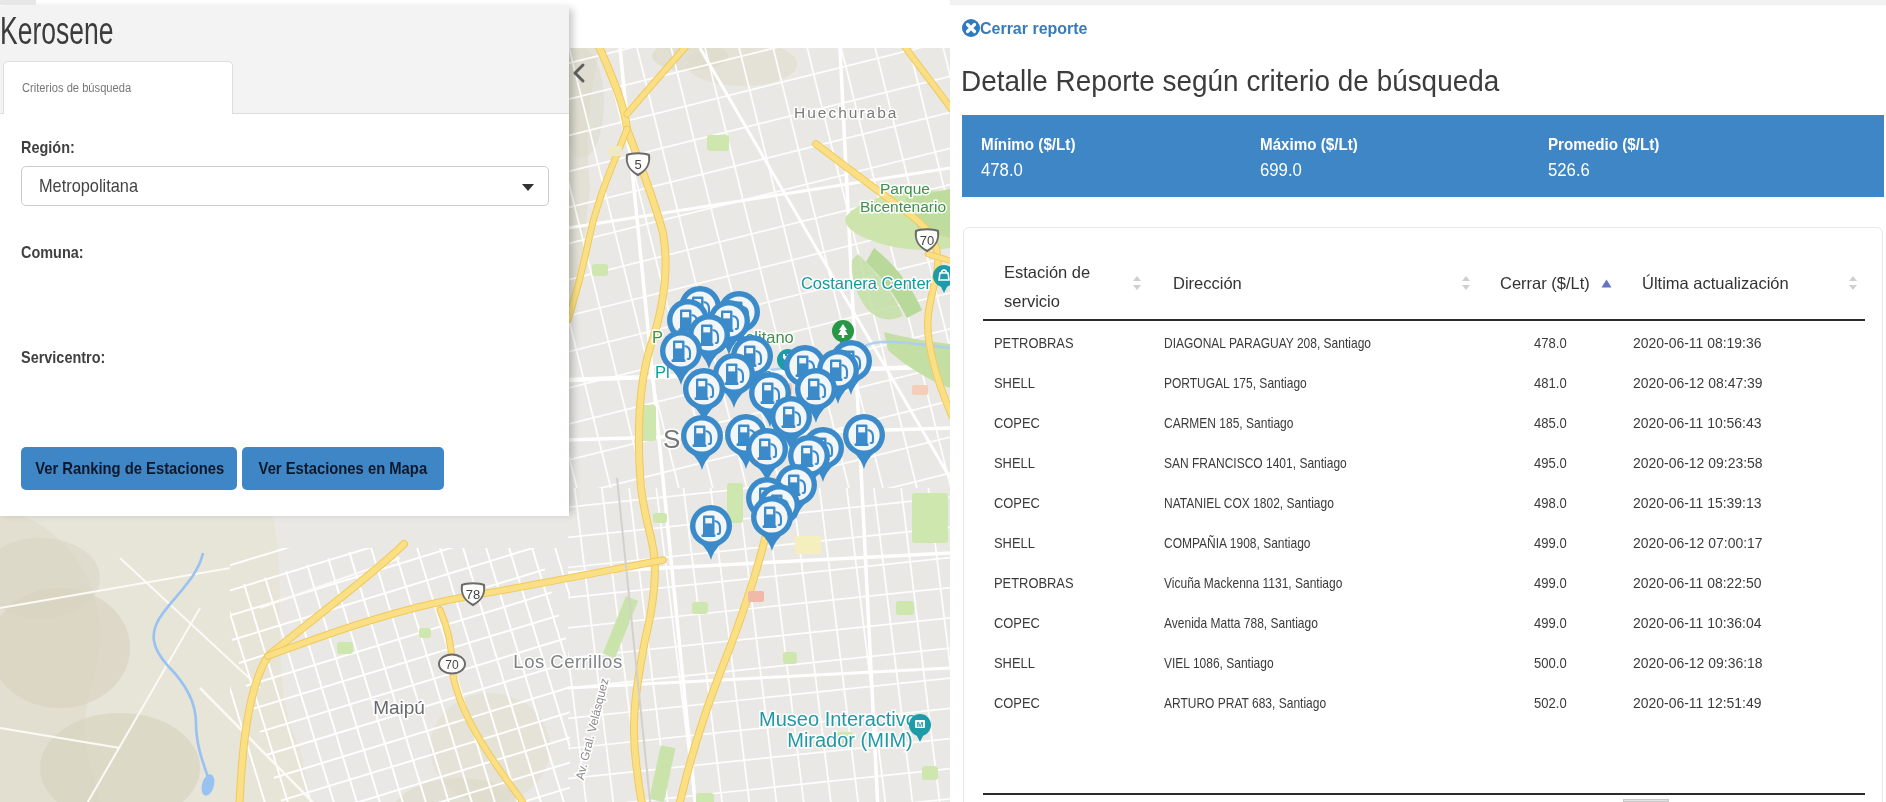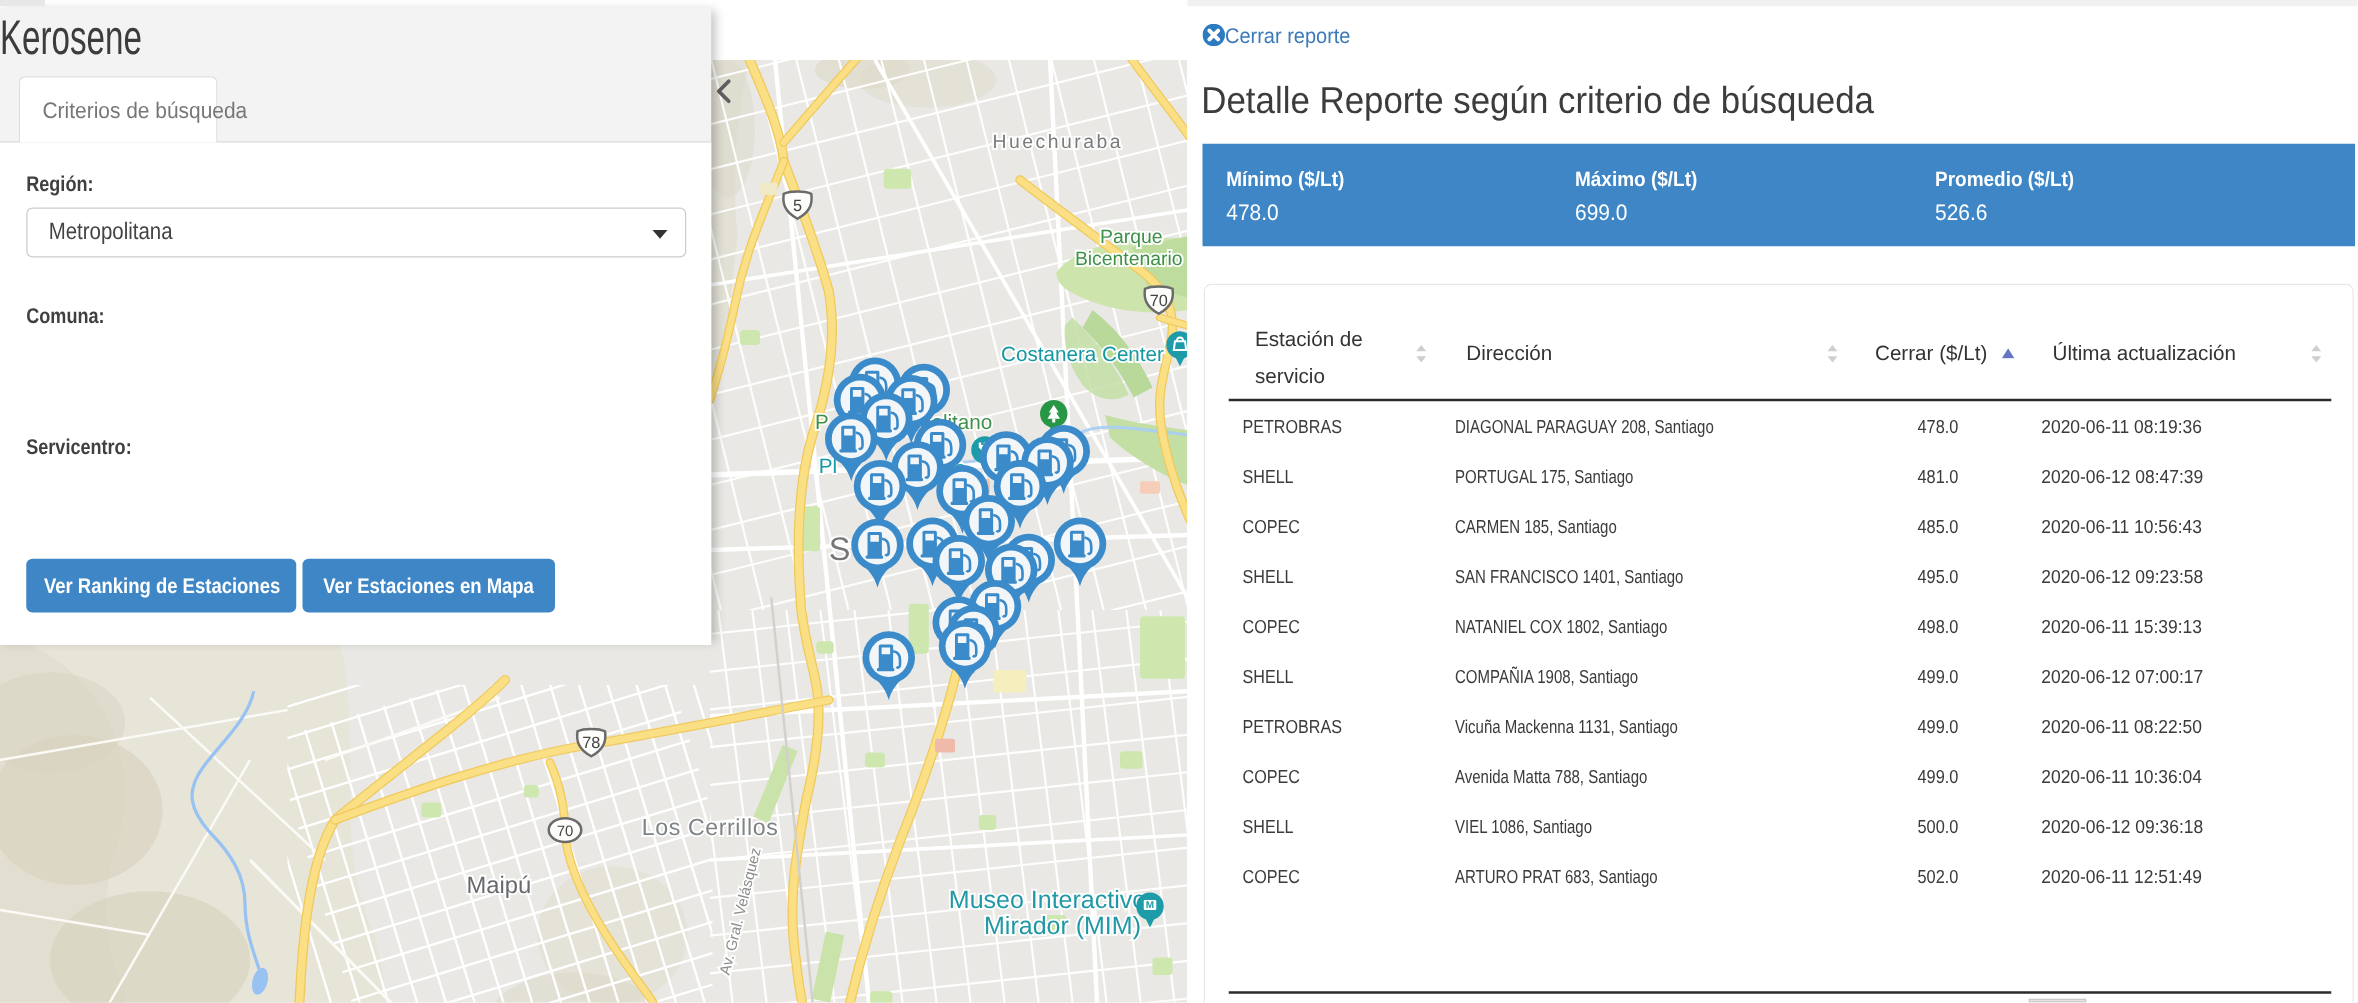--- a/index.html
+++ b/index.html
@@ -3,39 +3,39 @@
 <style>
 * { margin:0; padding:0; box-sizing:border-box; }
 html,body { width:1886px; height:802px; overflow:hidden; background:#fff;
   font-family:"Liberation Sans", sans-serif; }
 #stage { position:relative; width:1886px; height:802px; }
 #map { position:absolute; left:0; top:0; width:950px; height:802px; overflow:hidden;margin-top:48px; }
 
 #panel { position:absolute; left:0; top:6px; width:569px; height:504px;
   background:#f4f3f3; box-shadow:3px 3px 8px rgba(0,0,0,0.25);padding-left:40px; }
 #panel h1 { position:absolute; left:0px; top:3px; font-size:39px; font-weight:400; color:#3c3c3c; transform:scaleX(0.68); transform-origin:0 0; white-space:nowrap; }
-#tab { position:absolute; left:3px; top:55px; width:159px; height:53px; background:#fff;
+#tab { position:absolute; left:3px; top:55px; width:230px; height:53px; background:#fff;
   border:1px solid #ddd; border-bottom:none; border-radius:5px 5px 0 0; z-index:3;
-  font-size:18px; color:#777; line-height:53px;margin-left:12px; }
+  font-size:12px; color:#777; line-height:53px; }
 #tab span { display:inline-block; transform:scaleX(0.93); transform-origin:0 50%; margin-left:18px; white-space:nowrap; }
 #tabline { position:absolute; left:0; top:107px; width:569px; height:1px; background:#ddd; z-index:2; }
 #content { position:absolute; left:0; top:108px; width:569px; height:402px; background:#fff; }
 .flabel { position:absolute; left:21px; font-size:17px; font-weight:700; color:#404040; transform:scaleX(0.85); transform-origin:0 0; white-space:nowrap; }
 .fselect { position:absolute; left:21px; width:528px; height:40px; background:#fff;
   border:1px solid #ccc; border-radius:5px; font-size:19px; color:#444; line-height:38px; }
 .fselect i { font-style:normal; display:inline-block; transform:scaleX(0.86); transform-origin:0 50%; margin-left:17px; white-space:nowrap; }
 .caret { position:absolute; right:14px; top:17px; width:0; height:0;
   border-left:6px solid transparent; border-right:6px solid transparent; border-top:7px solid #333; }
 .btn { position:absolute; top:333px; height:43px; background:#3e86c5; border-radius:5px;
-  color:#ffffff; font-size:17px; font-weight:700; text-align:center; line-height:43px; white-space:nowrap; }
+  color:#0f172a; font-size:17px; font-weight:700; text-align:center; line-height:43px; white-space:nowrap; }
 .btn span { display:inline-block; transform:scaleX(0.87); transform-origin:50% 50%; }
 
 #report { position:absolute; left:950px; top:0; width:936px; height:802px; background:#fff; }
 #topstrip { position:absolute; left:950px; top:0; width:936px; height:5px; background:#f2f1f1; }
-#cerrar { position:absolute; left:962px; top:19px; font-size:17px; color:#3a7ab8; white-space:nowrap; }
+#cerrar { position:absolute; left:962px; top:19px; font-size:17px; color:#3a7ab8; white-space:nowrap;font-weight:bold; }
 #cerrar span { display:inline-block; transform:scaleX(0.94); transform-origin:0 50%; }
 #rtitle { position:absolute; left:961px; top:64px; font-size:30px; font-weight:400; color:#3c3c3c; transform:scaleX(0.93); transform-origin:0 0; white-space:nowrap; }
 #bluebar { position:absolute; left:962px; top:115px; width:922px; height:82px; background:#3e86c5; color:#fff; }
 .bb-label { position:absolute; top:20px; font-size:16.5px; font-weight:700; transform:scaleX(0.92); transform-origin:0 0; white-space:nowrap; }
 .bb-val { position:absolute; top:45px; font-size:18px; font-weight:400; transform:scaleX(0.93); transform-origin:0 0; }
 #tablebox { position:absolute; left:963px; top:227px; width:920px; height:600px;
   border:1px solid #e8e8e8; border-radius:6px; background:#fff; }
 .th { position:absolute; font-size:16.5px; color:#333; white-space:nowrap; }
 .th2 { line-height:29px; }
 .c1 { transform:translateY(-50%) scaleX(0.86); }

